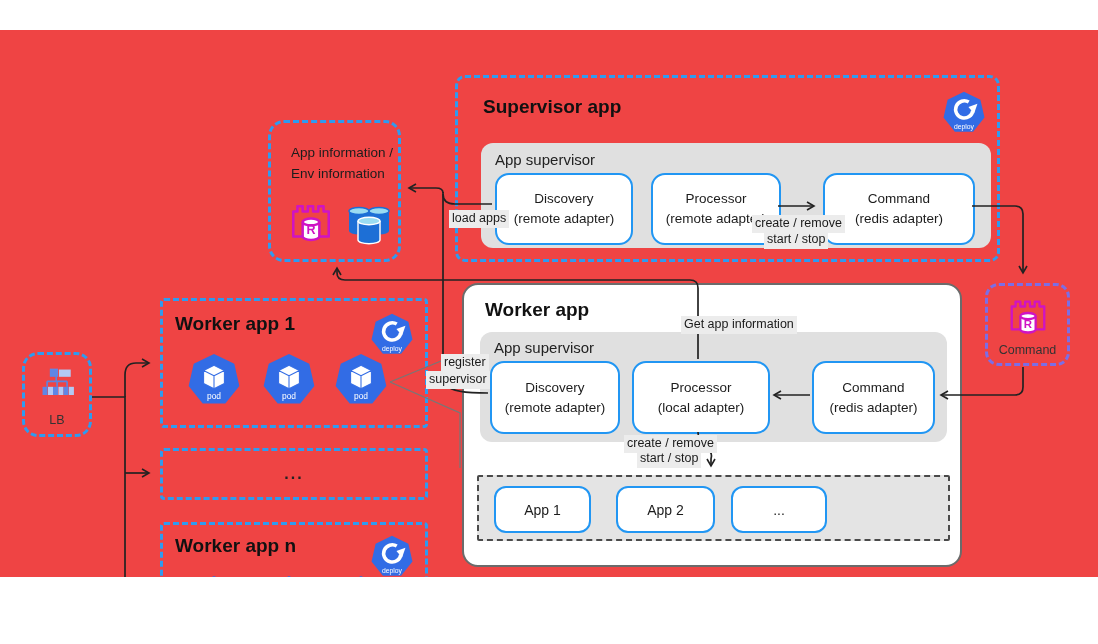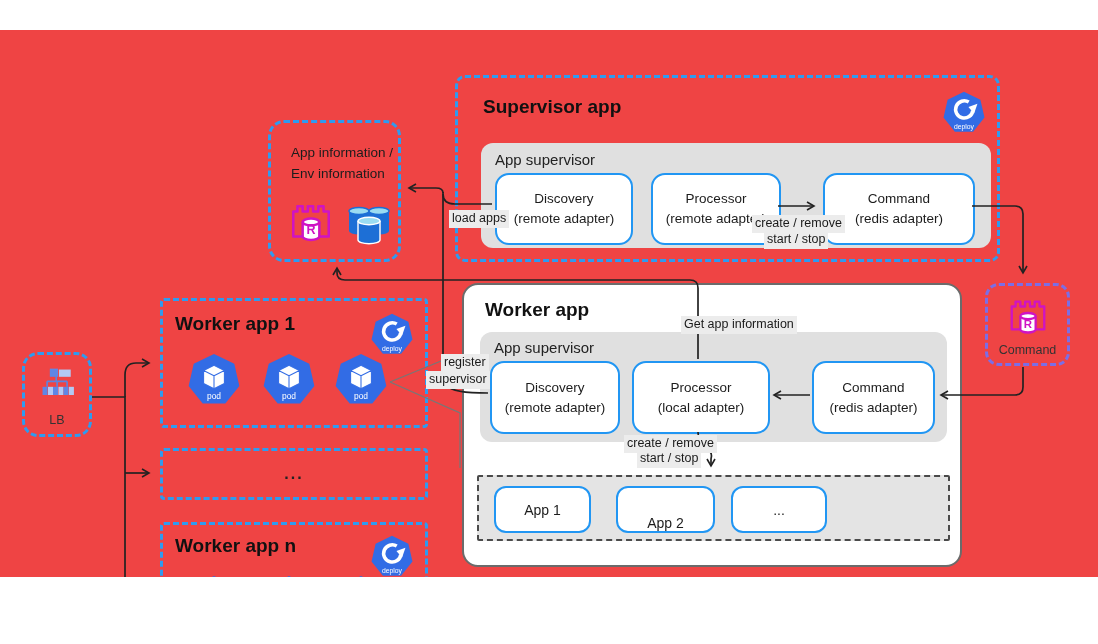--- a/index.html
+++ b/index.html
@@ -81,21 +81,21 @@
       </div>
       <div class="abs comp" style="left:332px;top:29px;width:123px;height:73px;">
         <span>Command</span>
         <span>(redis adapter)</span>
       </div>
     </div>
     <div class="abs apps-row" style="left:13px;top:190px;width:473px;height:66px;">
       <div class="abs app-chip" style="left:15px;top:9px;width:97px;height:47px;">
         <span>App 1</span>
       </div>
-      <div class="abs app-chip" style="left:137px;top:9px;width:99px;height:47px;align-items:flex-end;">
+      <div class="abs app-chip" style="left:137px;top:9px;width:99px;height:47px;">
         <span>App 2</span>
       </div>
       <div class="abs app-chip" style="left:252px;top:9px;width:96px;height:47px;">
         <span>...</span>
       </div>
     </div>
   </div>
 
   <div class="abs dashed-blue" style="left:268px;top:90px;width:133px;height:142px;border-radius:16px;">
     <div class="abs info-text" style="left:20px;top:20px;">

